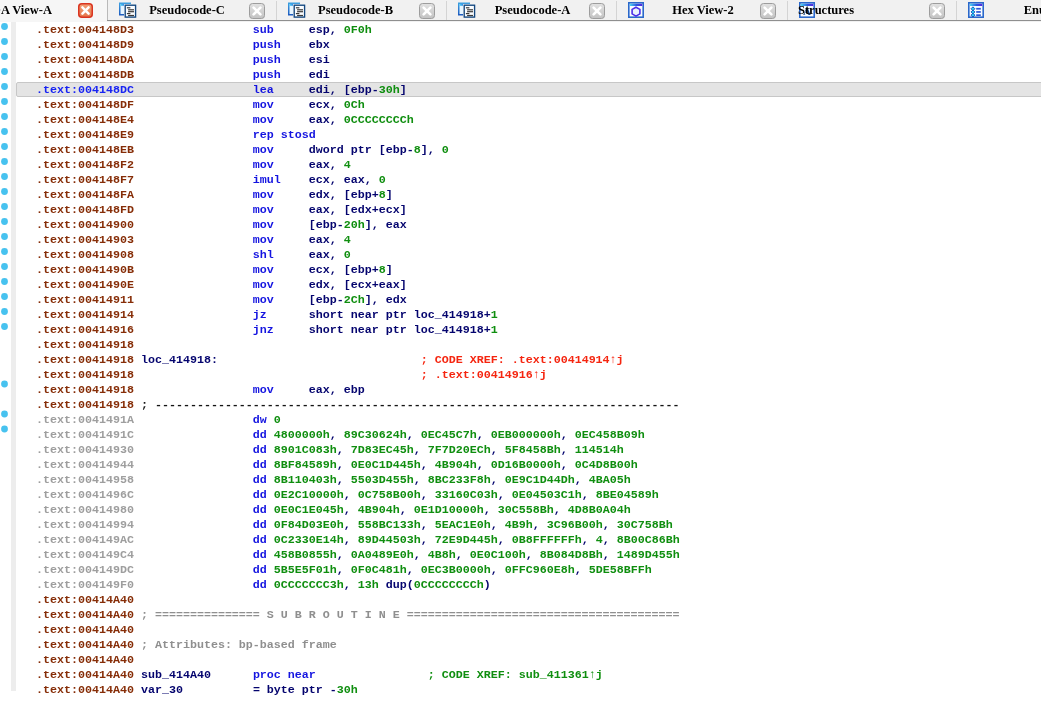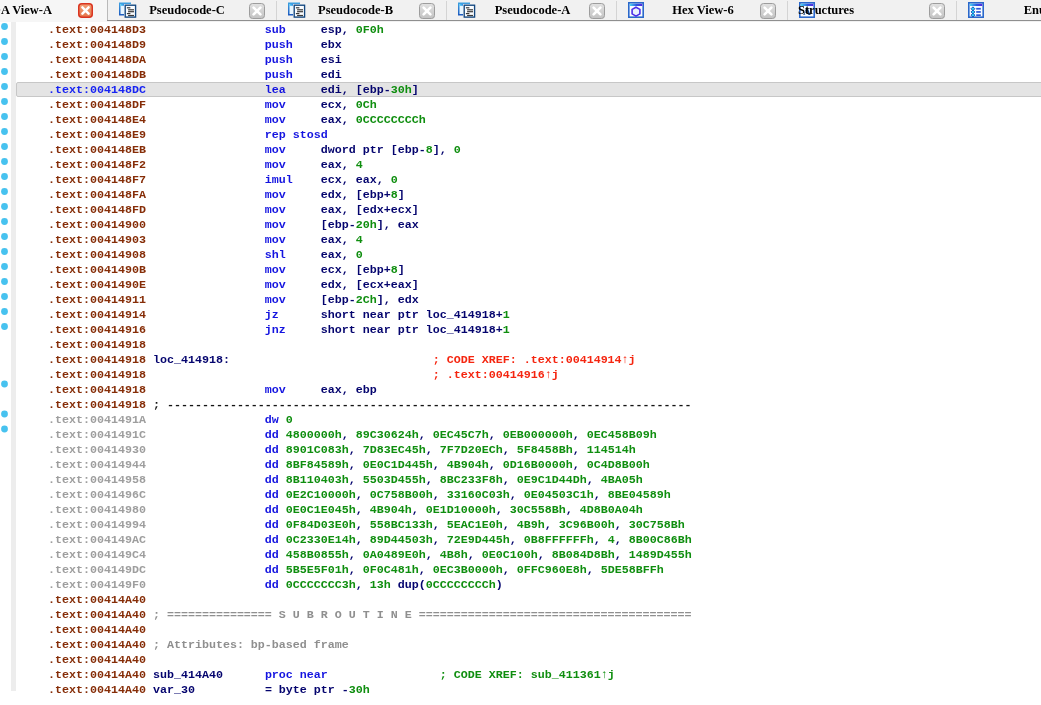--- a/index.html
+++ b/index.html
@@ -7,21 +7,21 @@
 #tabline { position:absolute; left:107px; top:20px; width:934px; height:1.4px; background:#8f8f8f; }
 .tab { position:absolute; top:0; height:20px; background:#f1f1f1; }
 .tab.active { background:#f6f6f6; height:22px; }
 .tsep { position:absolute; top:1px; width:1px; height:19px; background:#d4d4d4; }
 .ticon { position:absolute; top:2px; }
 .tlabel { position:absolute; top:3px; font:bold 12.5px/14px "Liberation Serif",serif; color:#000; white-space:pre; }
 .xbtn { position:absolute; }
 #strip { position:absolute; left:11px; top:22px; width:5px; height:669px; background:#ededed; }
 .dots { position:absolute; left:0; top:0; }
 #hl { position:absolute; left:16px; top:82px; width:1026px; height:15px; background:#e4e4e4; border:1px solid #c7c7c7; border-radius:2px 0 0 2px; }
-#listing { position:absolute; left:48px; top:22.9px; font:bold 11.6667px/15px "Liberation Mono",monospace; white-space:pre; color:#000; }
+#listing { position:absolute; left:36px; top:22.9px; font:bold 11.6667px/15px "Liberation Mono",monospace; white-space:pre; color:#000; }
 #listing i { font-style:normal; }
 i.a { color:#862d07; }
 i.g { color:#9e9e9e; }
 i.b { color:#1723f2; }
 i.m { color:#1414e0; }
 i.n { color:#04046e; }
 i.v { color:#0f8e0f; }
 i.r { color:#f5250f; }
 i.c { color:#8f8f8f; }
 i.e { color:#0f8e0f; }
@@ -226,21 +226,21 @@
             <linearGradient id="tgh" x1="0" y1="0" x2="1" y2="0">
               <stop offset="0" stop-color="#49d6f4"></stop>
               <stop offset="0.55" stop-color="#2a55dc"></stop>
               <stop offset="1" stop-color="#5b28e0"></stop>
             </linearGradient>
           </defs>
           <rect x="0.8" y="0.8" width="14.4" height="14.4" fill="#f8fcff" stroke="#2b68cb" stroke-width="1.6"></rect>
           <rect x="1.8" y="1.8" width="12.4" height="2.2" fill="url(#tgh)"></rect>
           <polygon points="8,5.2 11.9,7.4 11.9,11.9 8,14.1 4.1,11.9 4.1,7.4" fill="#e9f1fc" stroke="#4b2ee8" stroke-width="1.6"></polygon>
         </svg></div>
-      <div class="tlabel" style="left:646px;width:114px;text-align:center">Hex View-6</div>
+      <div class="tlabel" style="left:646px;width:114px;text-align:center">Hex View-2</div>
       <div class="xbtn" style="left:760px;top:3px"><svg width="16" height="16" viewBox="0 0 16 16">
           <defs>
             <linearGradient id="gx" x1="0" y1="0" x2="0" y2="1">
               <stop offset="0" stop-color="#e2e2e2"></stop>
               <stop offset="1" stop-color="#c3c3c3"></stop>
             </linearGradient>
           </defs>
           <rect x="0.5" y="0.5" width="15" height="15" rx="3" fill="url(#gx)" stroke="#9d9d9d"></rect>
           <path d="M4.6 4.6 L11.4 11.4 M11.4 4.6 L4.6 11.4" stroke="#fff" stroke-width="2.6" stroke-linecap="round"></path>
         </svg></div>

